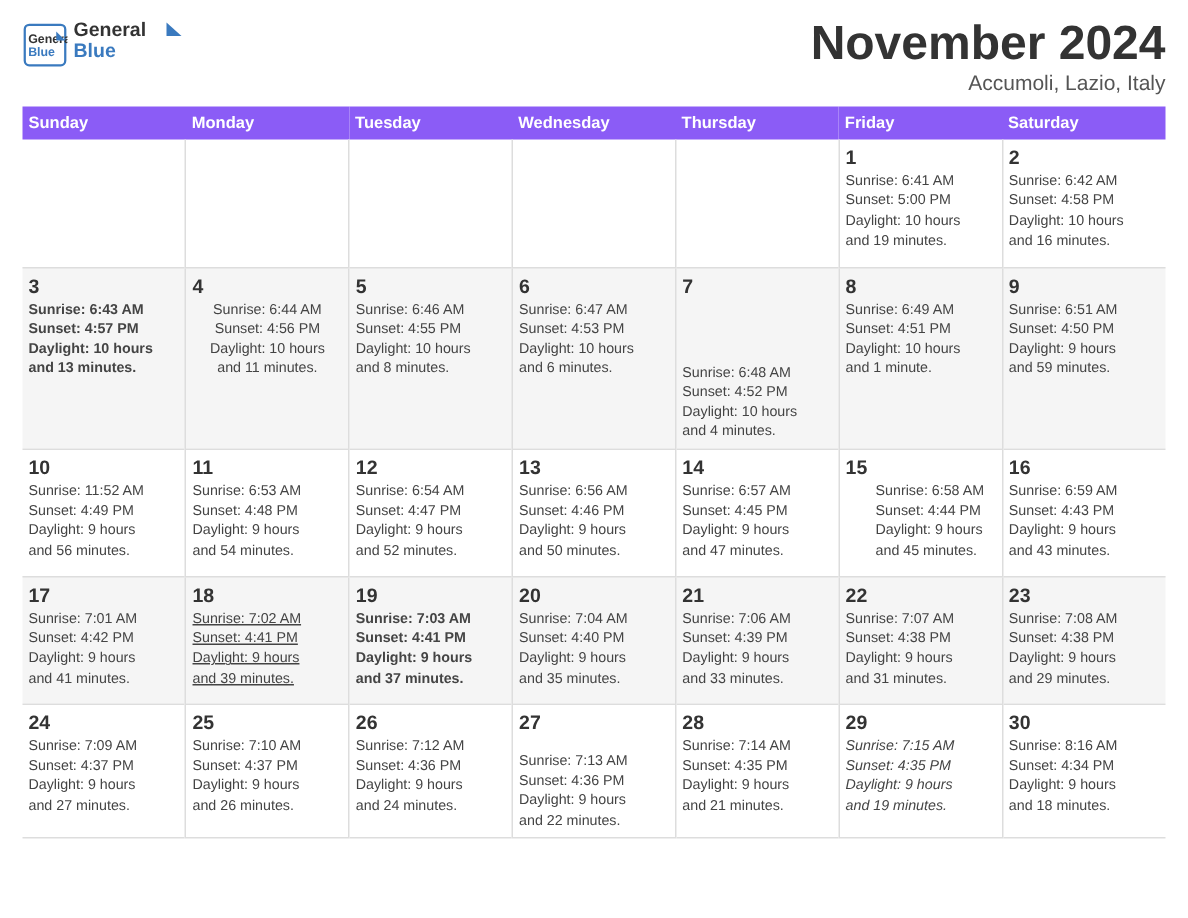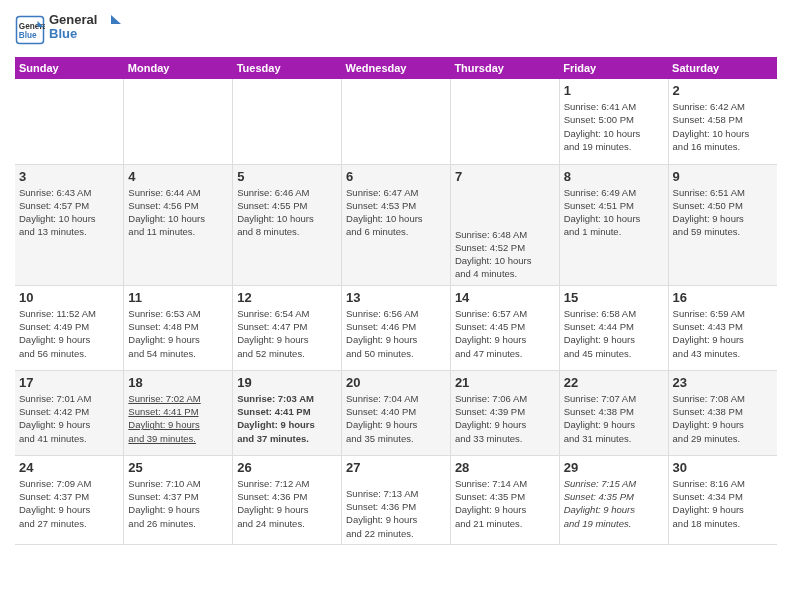--- a/index.html
+++ b/index.html
@@ -40,21 +40,21 @@
     .location {
       font-size: 14px;
       color: #555;
     }
     table {
       width: 100%;
       border-collapse: collapse;
       font-size: 10px;
     }
     thead tr {
-      background-color: #a21caf;
+      background-color: #8b5cf6;
       color: white;
     }
     thead th {
       padding: 5px 4px;
       text-align: left;
       font-size: 11px;
       font-weight: bold;
     }
     tbody tr {
       border-bottom: 1px solid #ddd;
@@ -98,20 +98,24 @@
         <polygon points="30,8 38,16 30,16" fill="#3a7abf"></polygon>
       </svg>
       <div>
         <svg width="80" height="35" viewBox="0 0 80 35">
           <text x="0" y="14" font-family="Arial" font-size="13" font-weight="bold" fill="#333">General</text>
           <text x="0" y="28" font-family="Arial" font-size="13" font-weight="bold" fill="#3a7abf">Blue</text>
           <polygon points="62,5 72,14 62,14" fill="#3a7abf"></polygon>
         </svg>
       </div>
     </div>
+    <div class="title-section">
+      <div class="month-title">November 2024</div>
+      <div class="location">Accumoli, Lazio, Italy</div>
+    </div>
   </div>
 
   <table>
     <thead>
       <tr>
       <th>Sunday</th>
           <th>Monday</th>
           <th>Tuesday</th>
           <th>Wednesday</th>
           <th>Thursday</th>
@@ -137,28 +141,28 @@
             <span class="day-number">2</span>
             <div class="day-info" style="white-space: pre-line;">Sunrise: 6:42 AM
 Sunset: 4:58 PM
 Daylight: 10 hours
 and 16 minutes.</div>
           </td>
         </tr>
         <tr>
           <td>
             <span class="day-number">3</span>
-            <div class="day-info" style="white-space: pre-line;">Sunrise: 6:43 AM
+            <div class="day-info" style="white-space: pre-line; font-weight: bold;">Sunrise: 6:43 AM
 Sunset: 4:57 PM
 Daylight: 10 hours
 and 13 minutes.</div>
           </td>
           <td>
             <span class="day-number">4</span>
-            <div class="day-info" style="white-space: pre-line;">Sunrise: 6:44 AM
+            <div class="day-info" style="white-space: pre-line; text-align: center;">Sunrise: 6:44 AM
 Sunset: 4:56 PM
 Daylight: 10 hours
 and 11 minutes.</div>
           </td>
           <td>
             <span class="day-number">5</span>
             <div class="day-info" style="white-space: pre-line;">Sunrise: 6:46 AM
 Sunset: 4:55 PM
 Daylight: 10 hours
 and 8 minutes.</div>
@@ -223,21 +227,21 @@
           </td>
           <td>
             <span class="day-number">14</span>
             <div class="day-info" style="white-space: pre-line;">Sunrise: 6:57 AM
 Sunset: 4:45 PM
 Daylight: 9 hours
 and 47 minutes.</div>
           </td>
           <td>
             <span class="day-number">15</span>
-            <div class="day-info" style="white-space: pre-line;">Sunrise: 6:58 AM
+            <div class="day-info" style="white-space: pre-line; margin-left: 20px;">Sunrise: 6:58 AM
 Sunset: 4:44 PM
 Daylight: 9 hours
 and 45 minutes.</div>
           </td>
           <td>
             <span class="day-number">16</span>
             <div class="day-info" style="white-space: pre-line;">Sunrise: 6:59 AM
 Sunset: 4:43 PM
 Daylight: 9 hours
 and 43 minutes.</div>

